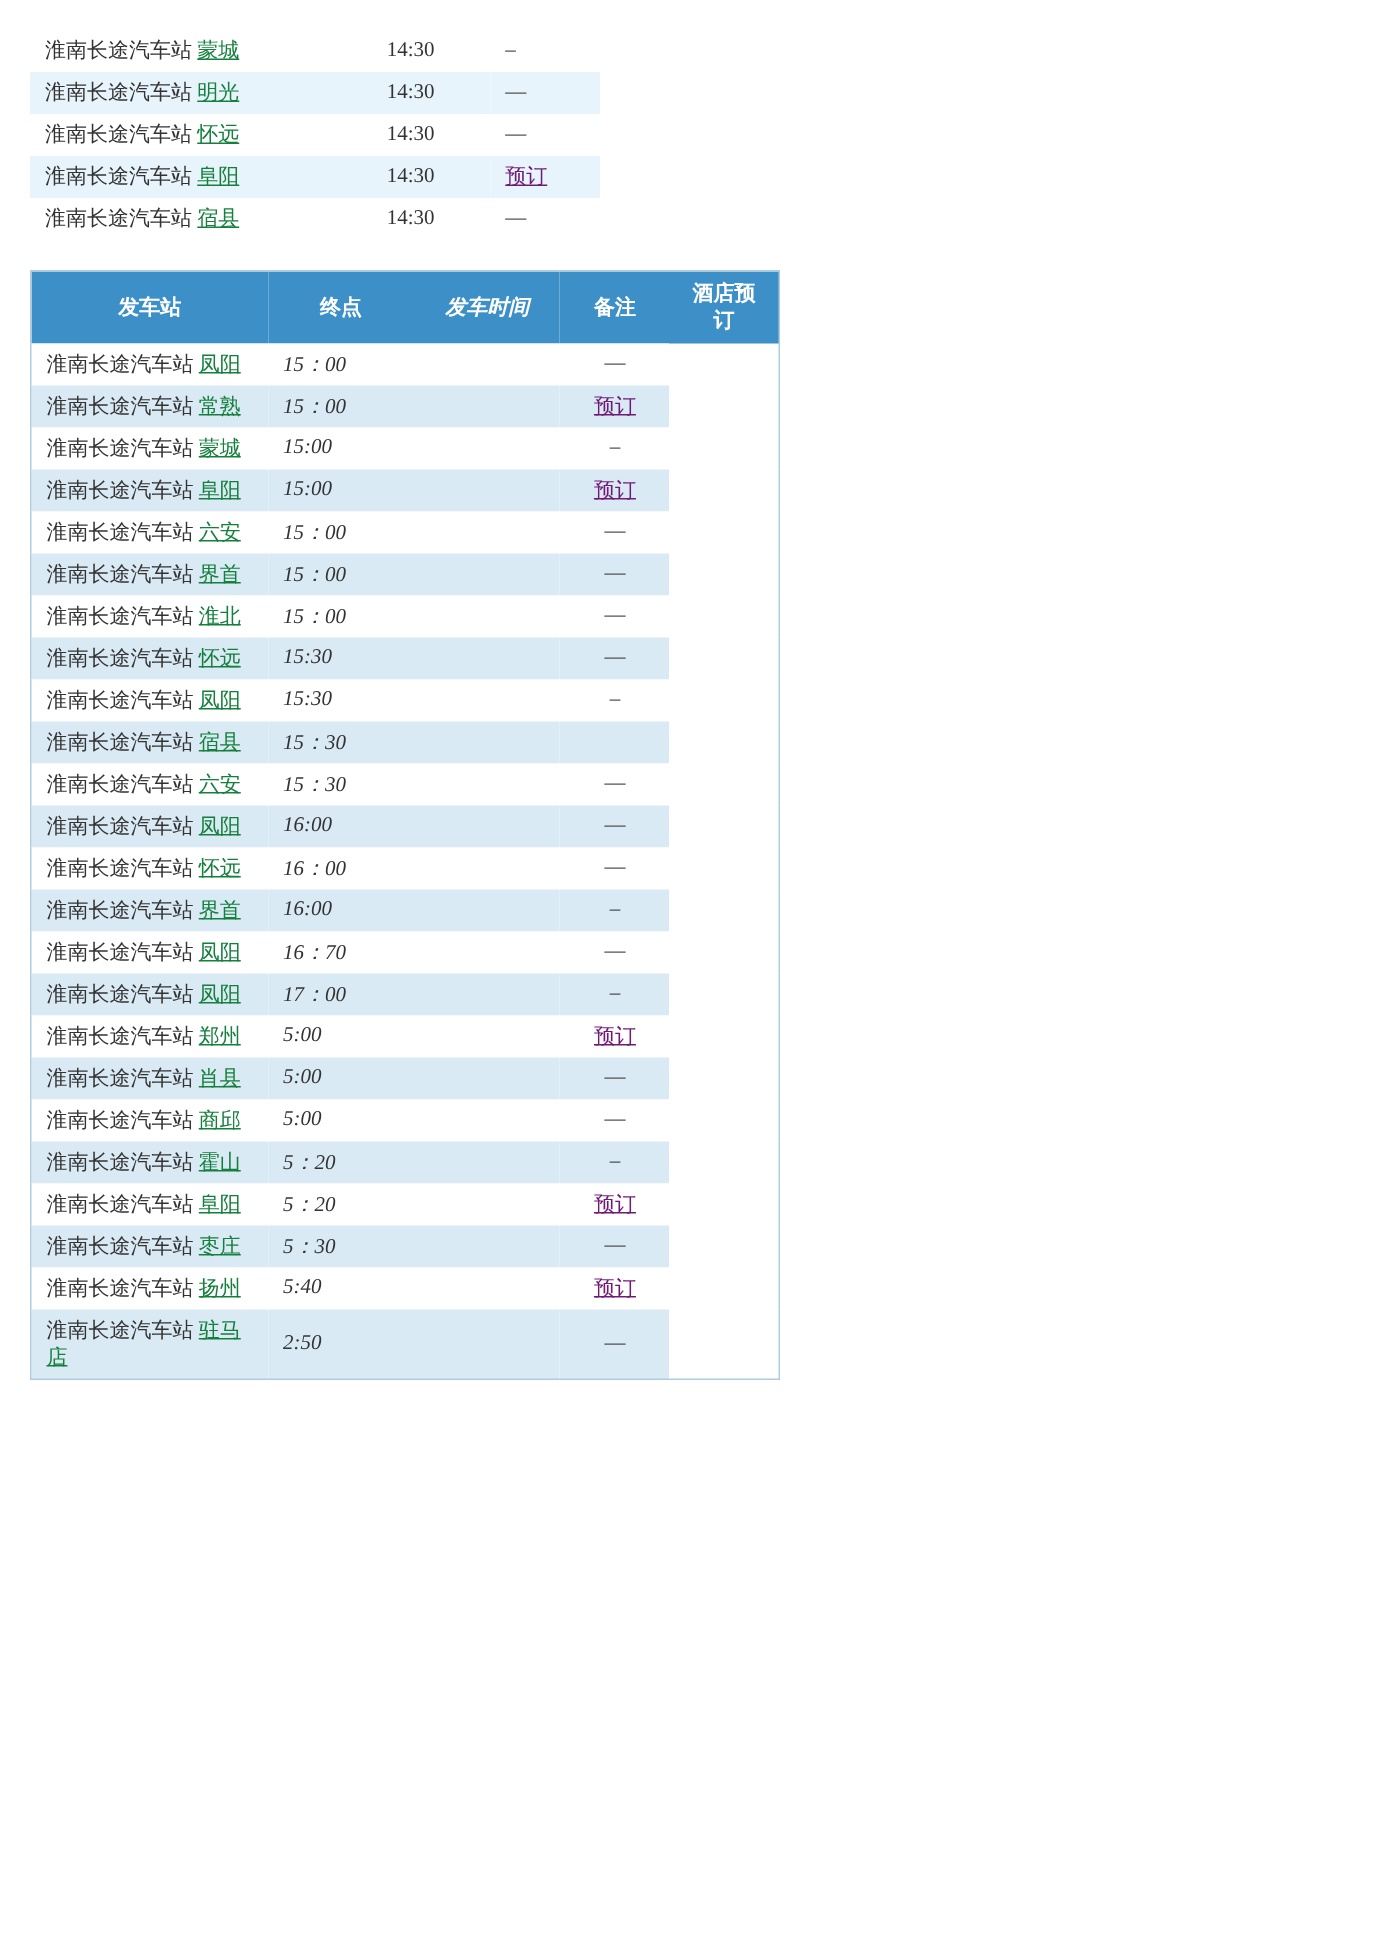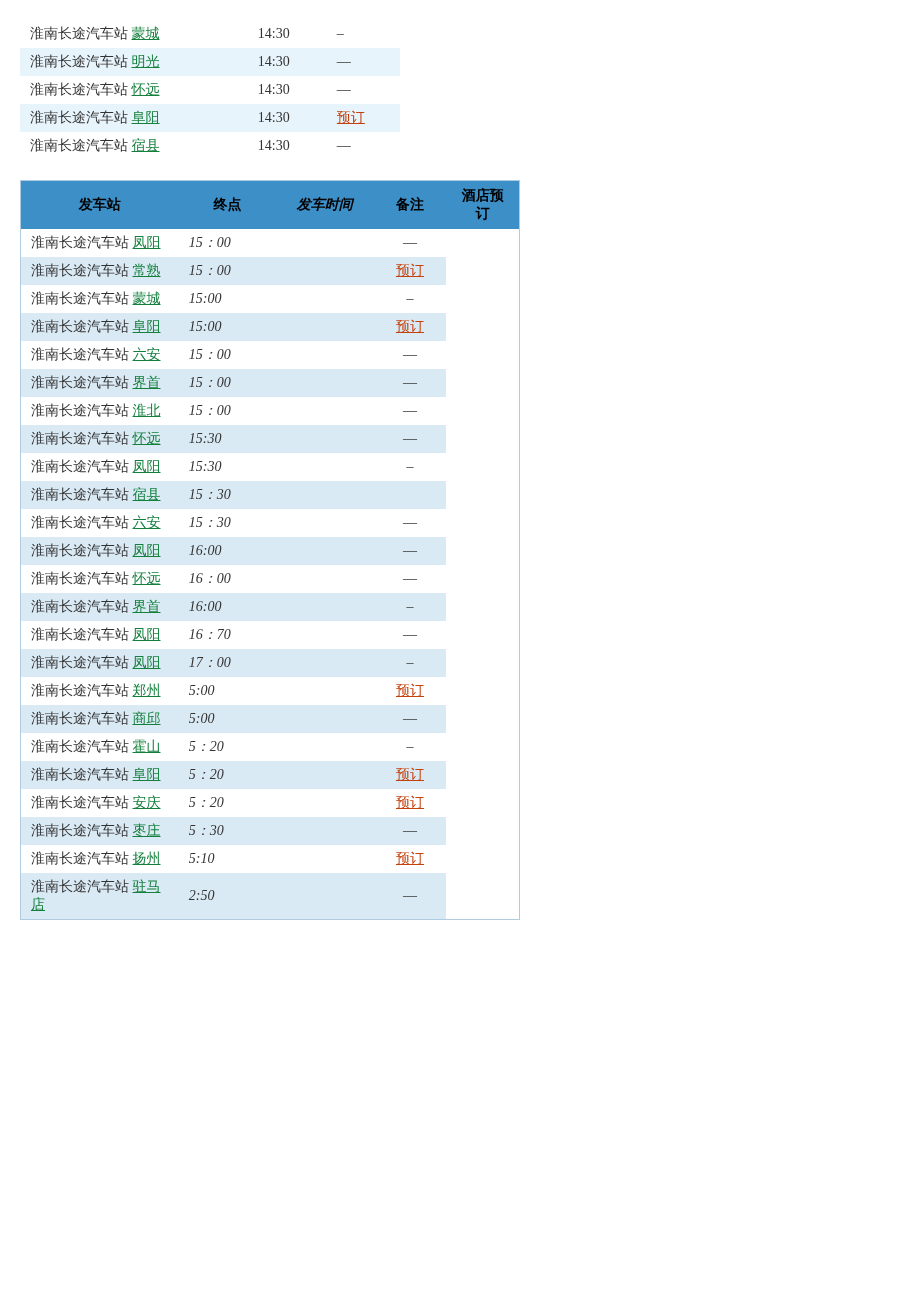--- a/index.html
+++ b/index.html
@@ -30,21 +30,21 @@
       background: #fff;
     }
 
     .main-table {
       width: 500px;
       border-collapse: collapse;
       border: 1px solid #b0cce0;
     }
     .main-table thead tr {
       background: #3d8fc8;
-      color: #000000;
+      color: #ffffff;
       padding-left: 13px;
     }
     .main-table thead th {
       padding: 6px 10px;
       font-size: 14px;
       font-weight: bold;
       text-align: center;
     }
     .main-table tbody tr:nth-child(odd) {
       background: #fff;
@@ -56,21 +56,21 @@
       padding: 5px 10px;
       font-size: 14px;
       color: #333;
     }
 
     a.dest-link {
       color: #15803d;
       text-decoration: underline;
     }
     a.book-link {
-      color: #c2410c;
+      color: #701a75;
     }
     .dash {
       color: #555;
     }
     .col-station { width: 130px; }
     .col-dest    { width: 60px; }
     .col-time    { width: 80px; font-style: italic; }
     .col-note    { width: 60px; text-align: center; }
     .col-hotel   { width: 60px; text-align: center; }
   </style>
@@ -214,52 +214,52 @@
         <td class="col-note"></td>
         <td class="col-hotel dash">–</td>
       </tr>
       <tr>
         <td class="col-station">淮南长途汽车站 <a href="#" class="dest-link">郑州</a></td>
         <td class="col-time">5:00</td>
         <td class="col-note"></td>
         <td class="col-hotel"><a href="#" class="book-link">预订</a></td>
       </tr>
       <tr>
+        <td class="col-station">淮南长途汽车站 <a href="#" class="dest-link">肖县</a></td>
+        <td class="col-time">5:00</td>
+        <td class="col-note"></td>
+        <td class="col-hotel dash">—</td>
+      </tr>
+      <tr>
         <td class="col-station">淮南长途汽车站 <a href="#" class="dest-link">商邱</a></td>
         <td class="col-time">5:00</td>
         <td class="col-note"></td>
         <td class="col-hotel dash">—</td>
       </tr>
       <tr>
         <td class="col-station">淮南长途汽车站 <a href="#" class="dest-link">霍山</a></td>
         <td class="col-time">5：20</td>
         <td class="col-note"></td>
         <td class="col-hotel dash">–</td>
       </tr>
       <tr>
         <td class="col-station">淮南长途汽车站 <a href="#" class="dest-link">阜阳</a></td>
         <td class="col-time">5：20</td>
         <td class="col-note"></td>
         <td class="col-hotel"><a href="#" class="book-link">预订</a></td>
       </tr>
       <tr>
-        <td class="col-station">淮南长途汽车站 <a href="#" class="dest-link">安庆</a></td>
-        <td class="col-time">5：20</td>
-        <td class="col-note"></td>
-        <td class="col-hotel"><a href="#" class="book-link">预订</a></td>
-      </tr>
-      <tr>
         <td class="col-station">淮南长途汽车站 <a href="#" class="dest-link">枣庄</a></td>
         <td class="col-time">5：30</td>
         <td class="col-note"></td>
         <td class="col-hotel dash">—</td>
       </tr>
       <tr>
         <td class="col-station">淮南长途汽车站 <a href="#" class="dest-link">扬州</a></td>
-        <td class="col-time">5:10</td>
+        <td class="col-time">5:40</td>
         <td class="col-note"></td>
         <td class="col-hotel"><a href="#" class="book-link">预订</a></td>
       </tr>
       <tr>
         <td class="col-station">淮南长途汽车站 <a href="#" class="dest-link">驻马店</a></td>
         <td class="col-time">2:50</td>
         <td class="col-note"></td>
         <td class="col-hotel dash">—</td>
       </tr>
     </tbody>

